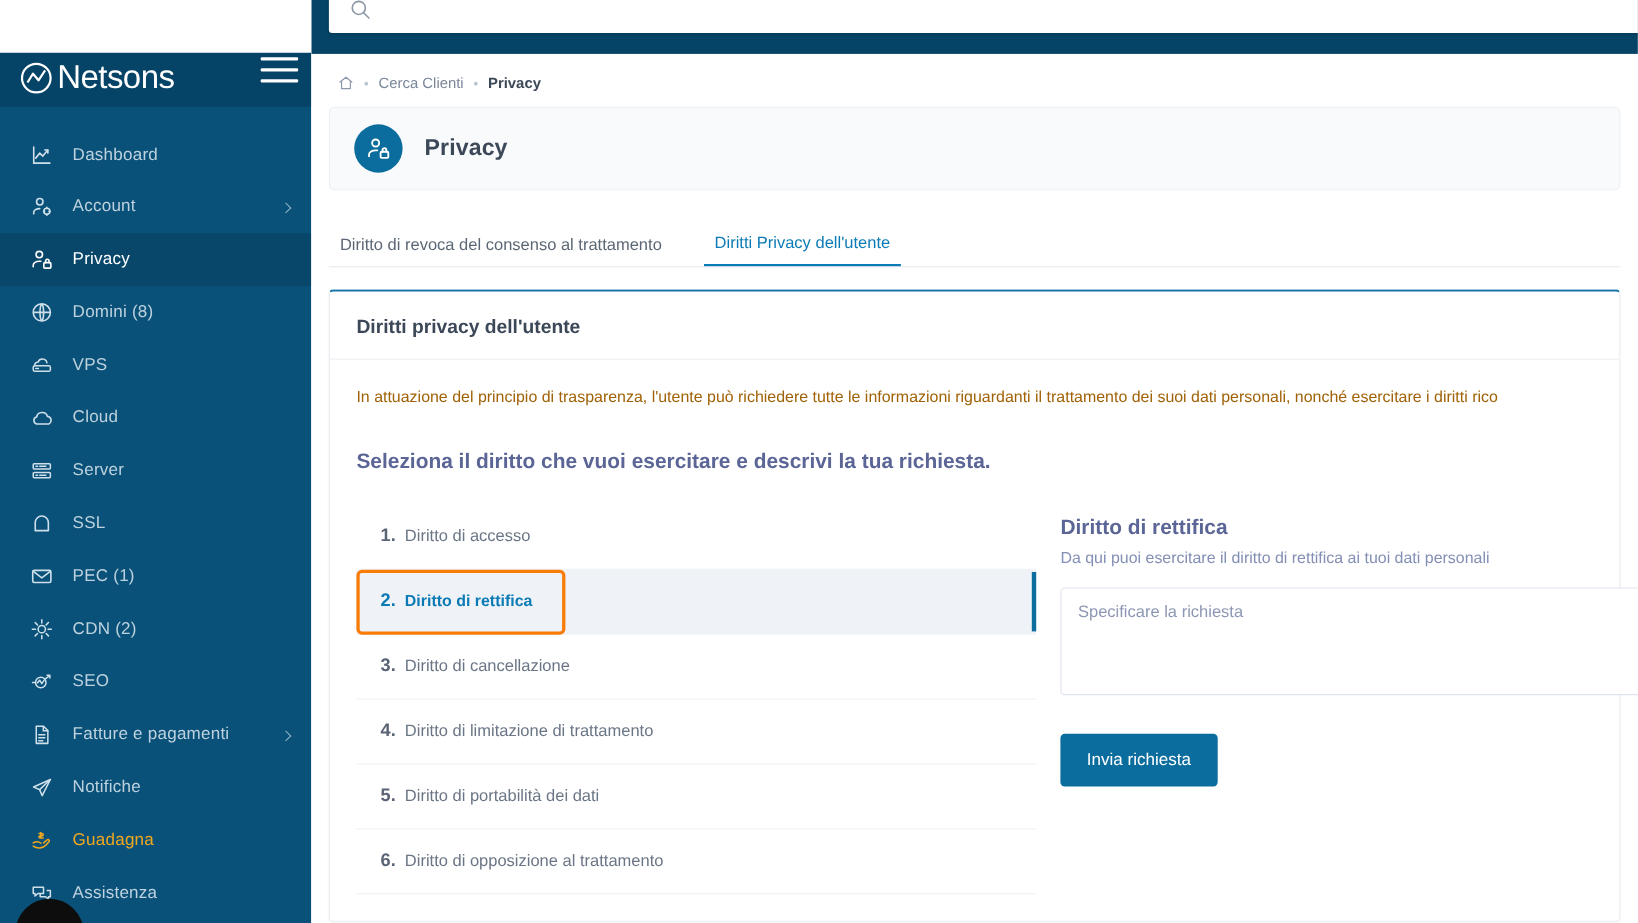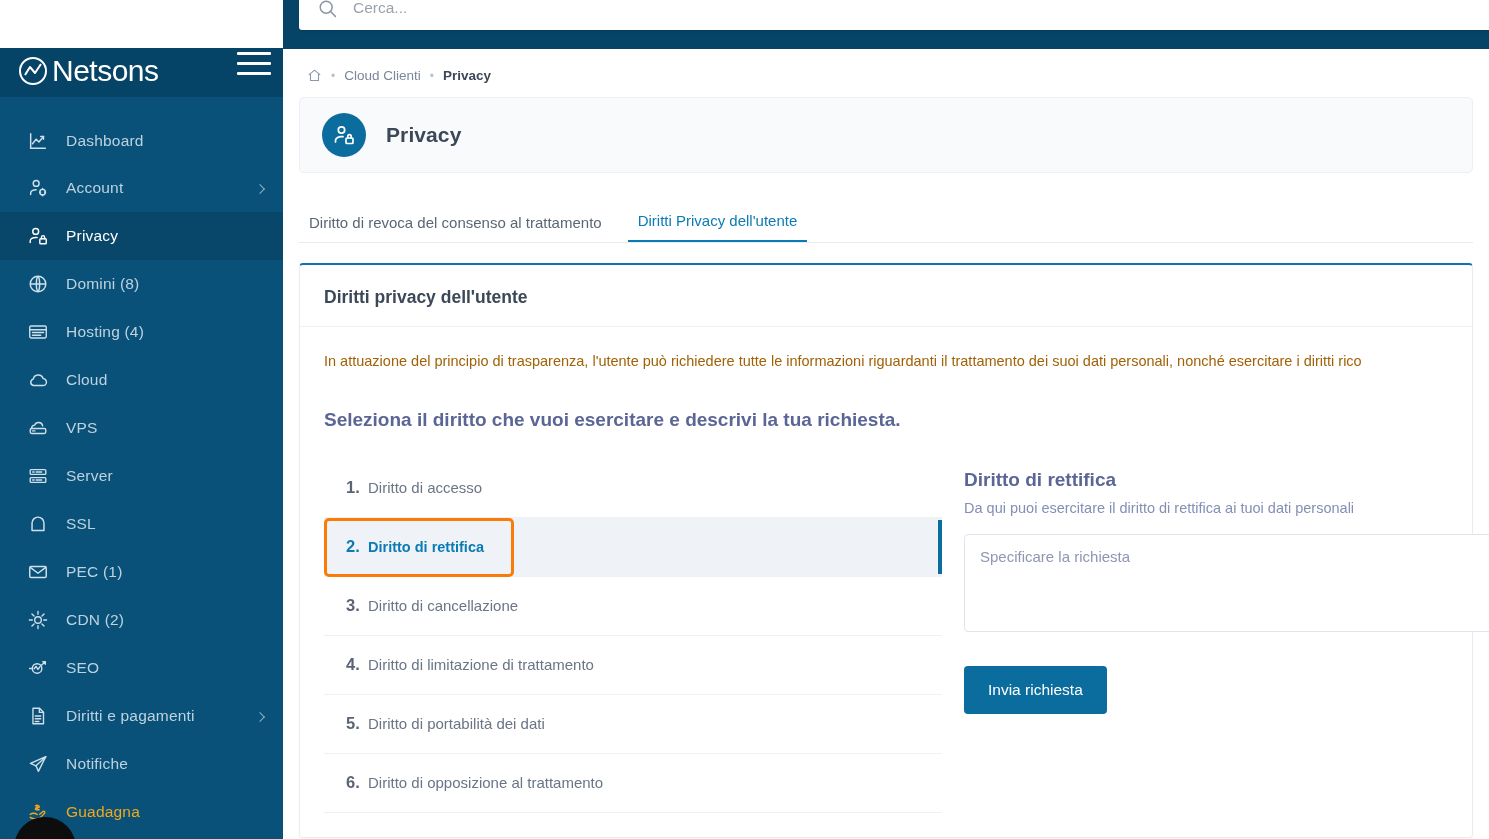--- a/index.html
+++ b/index.html
@@ -123,21 +123,21 @@
     display: flex; align-items: center; justify-content: center;
     flex: 0 0 44px;
   }
   .page-title {
     margin-left: 20px;
     font-size: 21px; font-weight: 700; color: #3c4858;
     letter-spacing: .1px;
   }
 
   .tabs {
-    display: flex; align-items: flex-end; gap: 4px;
+    display: flex; align-items: flex-end; gap: 16px;
     margin: 28px 16px 0 16px;
     border-bottom: 1px solid #e6eaf0;
     height: 42px;
   }
   .tab {
     padding: 0 10px 11px 10px;
     font-size: 15px; color: #5b6774; cursor: pointer;
     margin-right: 12px;
   }
   .tab.active { color: #0b7bb5; border-bottom: 2.5px solid #0b7bb5; }
@@ -282,52 +282,43 @@
       <div class="nav-item">
         <span class="ico">
           <svg width="22" height="22" viewBox="0 0 24 24" fill="none" stroke="#cfe0ea" stroke-width="1.6">
             <circle cx="12" cy="12" r="8.5"></circle>
             <path d="M3.5 12h17M12 3.5c2.4 2.6 2.4 14.4 0 17M12 3.5c-2.4 2.6-2.4 14.4 0 17"></path>
           </svg>
         </span>
         <span class="lbl">Domini (8)</span>
       </div>
 
-      <div class="nav-item">
-        <span class="ico">
-          <svg width="22" height="22" viewBox="0 0 24 24" fill="none" stroke="#cfe0ea" stroke-width="1.5">
-            <rect x="3" y="5.5" width="18" height="13" rx="1.5"></rect>
-            <path d="M3 9.5h18M6 12.5h12M6 15.5h9" stroke-linecap="round"></path>
-          </svg>
-        </span>
-        <span class="lbl">Hosting (4)</span>
-      </div>
-
-      <div class="nav-item">
-        <span class="ico">
-          <svg width="22" height="22" viewBox="0 0 24 24" fill="none" stroke="#cfe0ea" stroke-width="1.6">
-            <path d="M7 18h10.2a3.8 3.8 0 00.4-7.6A5.6 5.6 0 006.8 11 3.6 3.6 0 007 18z" stroke-linejoin="round"></path>
-          </svg>
-        </span>
-        <span class="lbl">Cloud</span>
-      </div>
 
       <div class="nav-item">
         <span class="ico">
           <svg width="22" height="22" viewBox="0 0 24 24" fill="none" stroke="#cfe0ea" stroke-width="1.5">
             <path d="M5 12.5a3.6 3.6 0 013.3-3.6 4.6 4.6 0 018.8.7" stroke-linecap="round"></path>
             <rect x="3.5" y="12.5" width="17" height="5.5" rx="1.6"></rect>
             <path d="M6 15.2h2.6" stroke-linecap="round"></path>
           </svg>
         </span>
         <span class="lbl">VPS</span>
       </div>
 
       <div class="nav-item">
         <span class="ico">
+          <svg width="22" height="22" viewBox="0 0 24 24" fill="none" stroke="#cfe0ea" stroke-width="1.6">
+            <path d="M7 18h10.2a3.8 3.8 0 00.4-7.6A5.6 5.6 0 006.8 11 3.6 3.6 0 007 18z" stroke-linejoin="round"></path>
+          </svg>
+        </span>
+        <span class="lbl">Cloud</span>
+      </div>
+
+      <div class="nav-item">
+        <span class="ico">
           <svg width="22" height="22" viewBox="0 0 24 24" fill="none" stroke="#cfe0ea" stroke-width="1.5">
             <rect x="3.5" y="5" width="17" height="5.2" rx="1"></rect>
             <rect x="3.5" y="13.8" width="17" height="5.2" rx="1"></rect>
             <path d="M6.2 7.6h1.6M6.2 16.4h1.6M10 7.6h6M10 16.4h6" stroke-linecap="round"></path>
           </svg>
         </span>
         <span class="lbl">Server</span>
       </div>
 
       <div class="nav-item">
@@ -370,21 +361,21 @@
         <span class="lbl">SEO</span>
       </div>
 
       <div class="nav-item">
         <span class="ico">
           <svg width="22" height="22" viewBox="0 0 24 24" fill="none" stroke="#cfe0ea" stroke-width="1.5">
             <path d="M6.5 3.5h7.2L18 7.8V20.5H6.5z" stroke-linejoin="round"></path>
             <path d="M13.5 3.8v4.2H18M9 12h6M9 15h6M9 18h4" stroke-linecap="round"></path>
           </svg>
         </span>
-        <span class="lbl">Diritti e pagamenti</span>
+        <span class="lbl">Fatture e pagamenti</span>
         <span class="chev"></span>
       </div>
 
       <div class="nav-item">
         <span class="ico">
           <svg width="22" height="22" viewBox="0 0 24 24" fill="none" stroke="#cfe0ea" stroke-width="1.5">
             <path d="M20.5 4L3.8 11.4l6 2.6 2.6 6z" stroke-linejoin="round"></path>
             <path d="M9.8 14l10.7-10" stroke-linecap="round"></path>
           </svg>
         </span>
@@ -418,35 +409,34 @@
   <section class="main">
 
     <div class="topbar">
       <div class="searchbox">
         <span class="sicon">
           <svg width="21" height="21" viewBox="0 0 24 24" fill="none" stroke="#8b97a5" stroke-width="1.7">
             <circle cx="10.5" cy="10.5" r="6.8"></circle>
             <path d="M15.5 15.5L21 21" stroke-linecap="round"></path>
           </svg>
         </span>
-        <input type="text" placeholder="Cerca..." style="">
       </div>
     </div>
 
     <div class="content">
 
       <div class="breadcrumb">
         <span class="home-ico">
           <svg width="15" height="15" viewBox="0 0 24 24" fill="none" stroke="#8b97ab" stroke-width="1.7">
             <path d="M3.5 10.5L12 3.5l8.5 7" stroke-linecap="round" stroke-linejoin="round"></path>
             <path d="M5.6 9.8V20h12.8V9.8" stroke-linecap="round" stroke-linejoin="round"></path>
           </svg>
         </span>
         <span class="dot">•</span>
-        <span class="crumb">Cloud Clienti</span>
+        <span class="crumb">Cerca Clienti</span>
         <span class="dot">•</span>
         <span class="crumb current">Privacy</span>
       </div>
 
       <div class="page-head">
         <span class="head-badge">
           <svg width="24" height="24" viewBox="0 0 24 24" fill="none" stroke="#ffffff" stroke-width="1.7">
             <circle cx="9.5" cy="7" r="3.2"></circle>
             <path d="M3.5 19v-1.5c0-2.4 2.7-3.8 6-3.8h1.5" stroke-linecap="round"></path>
             <rect x="14" y="15" width="7" height="5.5" rx="1"></rect>

